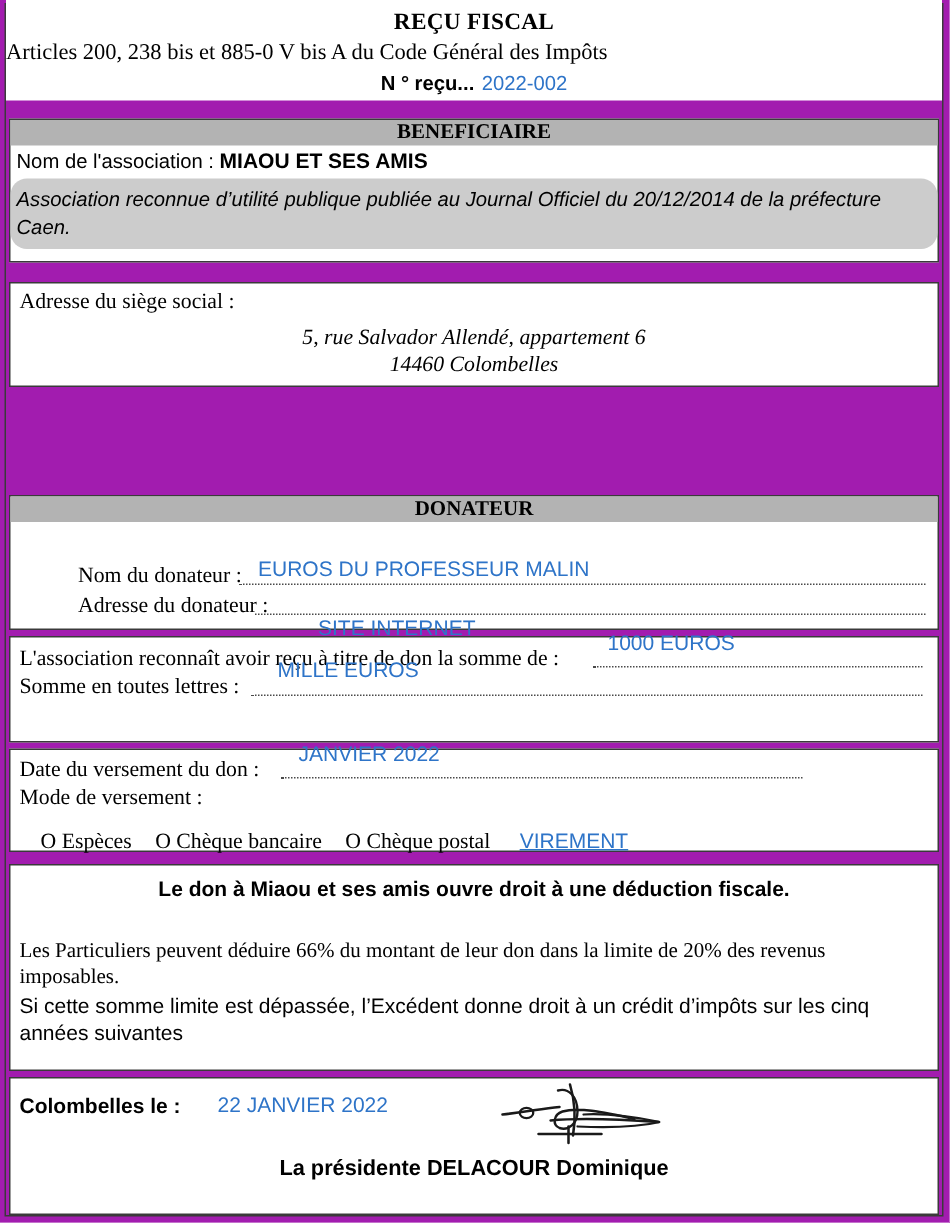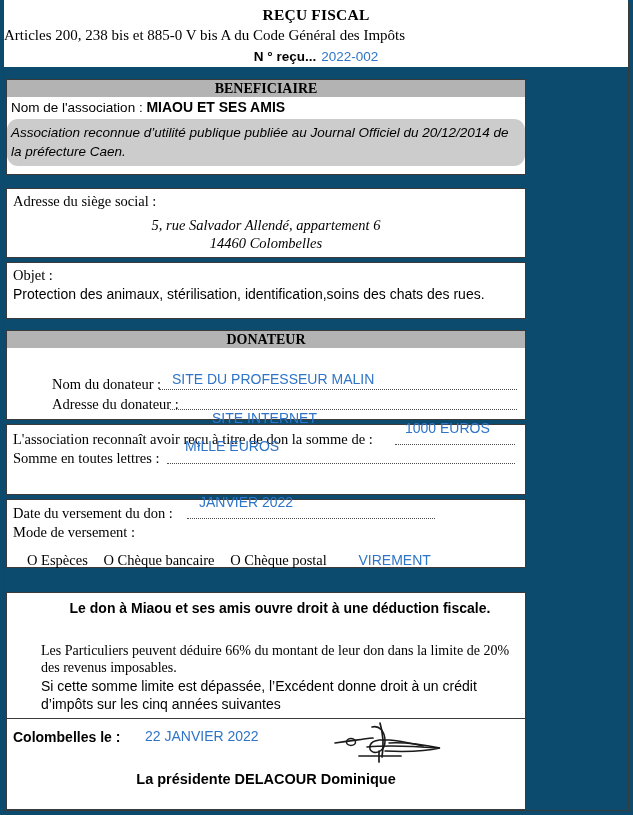--- a/index.html
+++ b/index.html
@@ -13,21 +13,21 @@
     font-family: "Liberation Serif", serif;
     color: #000000;
     overflow: hidden;
   }
 
   .page {
     position: relative;
     width: 633px;
     height: 815px;
     box-sizing: border-box;
-    background: #0c4a6e;
+    background: #a21caf;
   }
 
   
   .outer-frame {
     position: absolute;
     left: 3px;
     top: 2px;
     width: 626px;
     height: 809px;
     box-sizing: border-box;
@@ -43,21 +43,21 @@
     box-sizing: border-box;
   }
 
   
   .box {
     position: absolute;
     box-sizing: border-box;
     border: 1.3px solid #3a3a3a;
     background: #ffffff;
     left: 6px;
-    width: 520px;
+    width: 620px;
   }
 
   
   #header-block {
     top: 0px;
     height: 67px;
     border: none;
     left: 4px;
     width: 624px;
   }
@@ -230,28 +230,28 @@
     font-family: "Liberation Serif", serif;
     font-size: 14.5px;
     padding-left: 20px;
     white-space: nowrap;
   }
   .pay-opt { margin-right: 12px; }
   .pay-mode-value {
     font-family: "Liberation Sans", sans-serif;
     font-size: 14px;
     color: #2e74c8;
-    margin-left: 16px;
+    margin-left: 4px;
+    text-decoration: underline;
   }
 
   
   #deduction-block {
-    top: 592px;
+    top: 576px;
     height: 138px;
-    padding-left: 28px;
   }
   .deduct-title {
     font-family: "Liberation Sans", sans-serif;
     font-weight: bold;
     font-size: 14px;
     text-align: center;
     margin-top: 7px;
   }
   .deduct-p1 {
     font-family: "Liberation Serif", serif;
@@ -332,34 +332,30 @@
     </div>
 
     <div class="box" id="address-block">
       <div class="addr-label">Adresse du siège social :</div>
       <div class="addr-lines">
         <div>5, rue Salvador Allendé, appartement 6</div>
         <div>14460 Colombelles</div>
       </div>
     </div>
 
-    <div class="box" id="object-block">
-      <div class="obj-label">Objet :</div>
-      <div class="obj-text">Protection des animaux, stérilisation, identification,soins des chats des rues.</div>
-    </div>
 
     <div class="box" id="donor-block">
       <div class="section-bar">DONATEUR</div>
 
       <div class="donor-fields">
 
         <div class="field-row" style="top:0px;">
           <span class="field-label" style="left:45px;">Nom du donateur :</span>
           <span class="dotline" style="left:152px; right:8px;"></span>
-          <span class="blue-val" style="left:165px; top:-5px;">SITE DU PROFESSEUR MALIN</span>
+          <span class="blue-val" style="left:165px; top:-5px;">EUROS DU PROFESSEUR MALIN</span>
         </div>
 
         <div class="field-row" style="top:20px;">
           <span class="field-label" style="left:45px;">Adresse du donateur :</span>
           <span class="dotline" style="left:163px; right:8px;"></span>
         </div>
 
         <div class="field-row" style="top:40px;">
           <span class="dotline" style="left:45px; right:8px;"></span>
           <span class="blue-val" style="left:205px; top:-6px;">SITE INTERNET</span>

